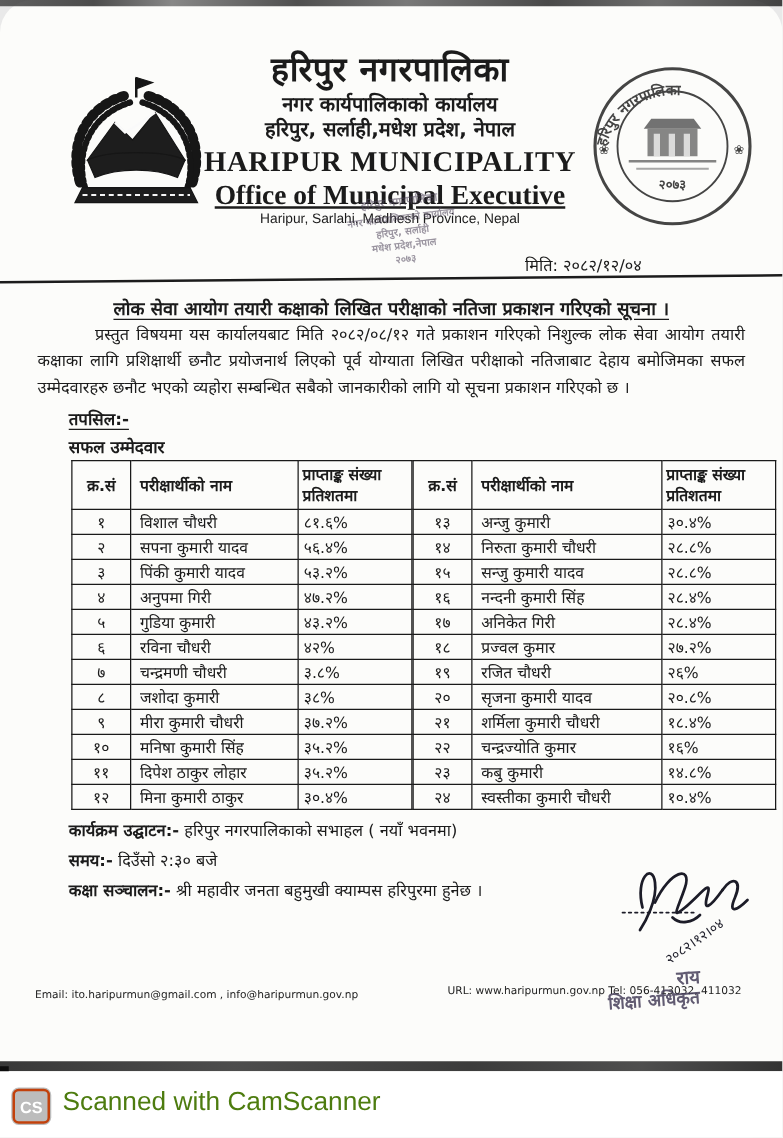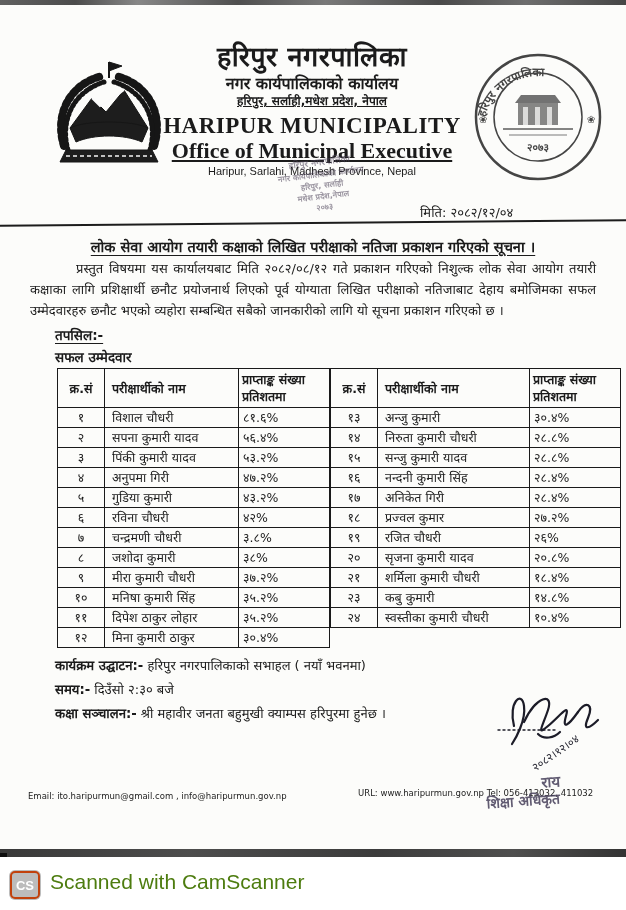--- a/index.html
+++ b/index.html
@@ -1,32 +1,32 @@
 <!DOCTYPE html>
 <html><head>
 <meta charset="utf-8">
 <style>
   html,body{margin:0;padding:0;}
   body{width:626px;height:910px;overflow:hidden;background:#e9e9e9;}
   .page{position:relative;width:626px;height:910px;background:#fcfcfa;
-        font-family:"DejaVu Sans","Liberation Sans",sans-serif;color:#1b1b1b;}
+        font-family:"DejaVu Sans","Liberation Sans",sans-serif;color:#1b1b1b;border-radius:26px;}
   
   .scan-edge-top{position:absolute;top:0;left:0;width:626px;height:5px;
     background:linear-gradient(90deg,#3a3a3a 0%,#202020 12%,#6a6a6a 22%,#242424 38%,#585858 52%,#1d1d1d 70%,#4a4a4a 84%,#181818 100%);
     opacity:.8;}
   .scan-shadow{position:absolute;top:849px;left:0;width:626px;height:8px;
     background:linear-gradient(90deg,#161616 0%,#2e2e2e 30%,#1a1a1a 60%,#303030 82%,#101010 100%);opacity:.85;}
   .scan-tick{position:absolute;top:853px;left:0;width:7px;height:26px;background:#0d0d0d;}
 
   
   .emblem{position:absolute;left:40px;top:50px;width:138px;height:140px;}
   .head-center{position:absolute;left:138px;top:42px;width:348px;text-align:center;line-height:1.12;}
   .h-np{font-size:27px;font-weight:bold;letter-spacing:.5px;white-space:nowrap;}
   .h-np2{font-size:16px;font-weight:bold;margin-top:3px;white-space:nowrap;}
-  .h-np3{font-size:12px;font-weight:bold;margin-top:2px;white-space:nowrap;text-decoration:underline;}
+  .h-np3{font-size:16px;font-weight:bold;margin-top:2px;white-space:nowrap;}
   .h-en{font-family:"Liberation Serif","DejaVu Serif",serif;font-size:23px;font-weight:bold;letter-spacing:.5px;margin-top:4px;white-space:nowrap;}
   .h-en2{font-family:"Liberation Serif","DejaVu Serif",serif;font-size:22px;font-weight:bold;margin-top:1px;white-space:nowrap;text-decoration:underline;}
   .h-en3{font-family:Liberation Sans, sans-serif;font-size:11px;margin-top:1px;white-space:nowrap;}
   .seal{position:absolute;left:463px;top:45px;width:150px;height:142px;opacity:.88;}
 
   .meta{position:absolute;left:55px;top:163px;font-size:11.5px;line-height:1.9;}
   .meta b{font-size:12px;}
   .date-line{position:absolute;left:420px;top:203px;width:190px;font-size:13px;text-align:left;white-space:nowrap;}
   .rule{position:absolute;left:0;top:222px;width:626px;height:2px;background:#1c1c1c;transform:rotate(-.5deg);}
 
@@ -272,20 +272,25 @@
           <td class="c-sn">२०</td>
           <td class="c-name">सृजना कुमारी यादव</td>
           <td class="c-pct">२०.८%</td>
         </tr>
         <tr>
           <td class="c-sn">२१</td>
           <td class="c-name">शर्मिला कुमारी चौधरी</td>
           <td class="c-pct">१८.४%</td>
         </tr>
         <tr>
+          <td class="c-sn">२२</td>
+          <td class="c-name">चन्द्रज्योति कुमार</td>
+          <td class="c-pct">१६%</td>
+        </tr>
+        <tr>
           <td class="c-sn">२३</td>
           <td class="c-name">कबु कुमारी</td>
           <td class="c-pct">१४.८%</td>
         </tr>
         <tr>
           <td class="c-sn">२४</td>
           <td class="c-name">स्वस्तीका कुमारी चौधरी</td>
           <td class="c-pct">१०.४%</td>
         </tr>
       </tbody>

